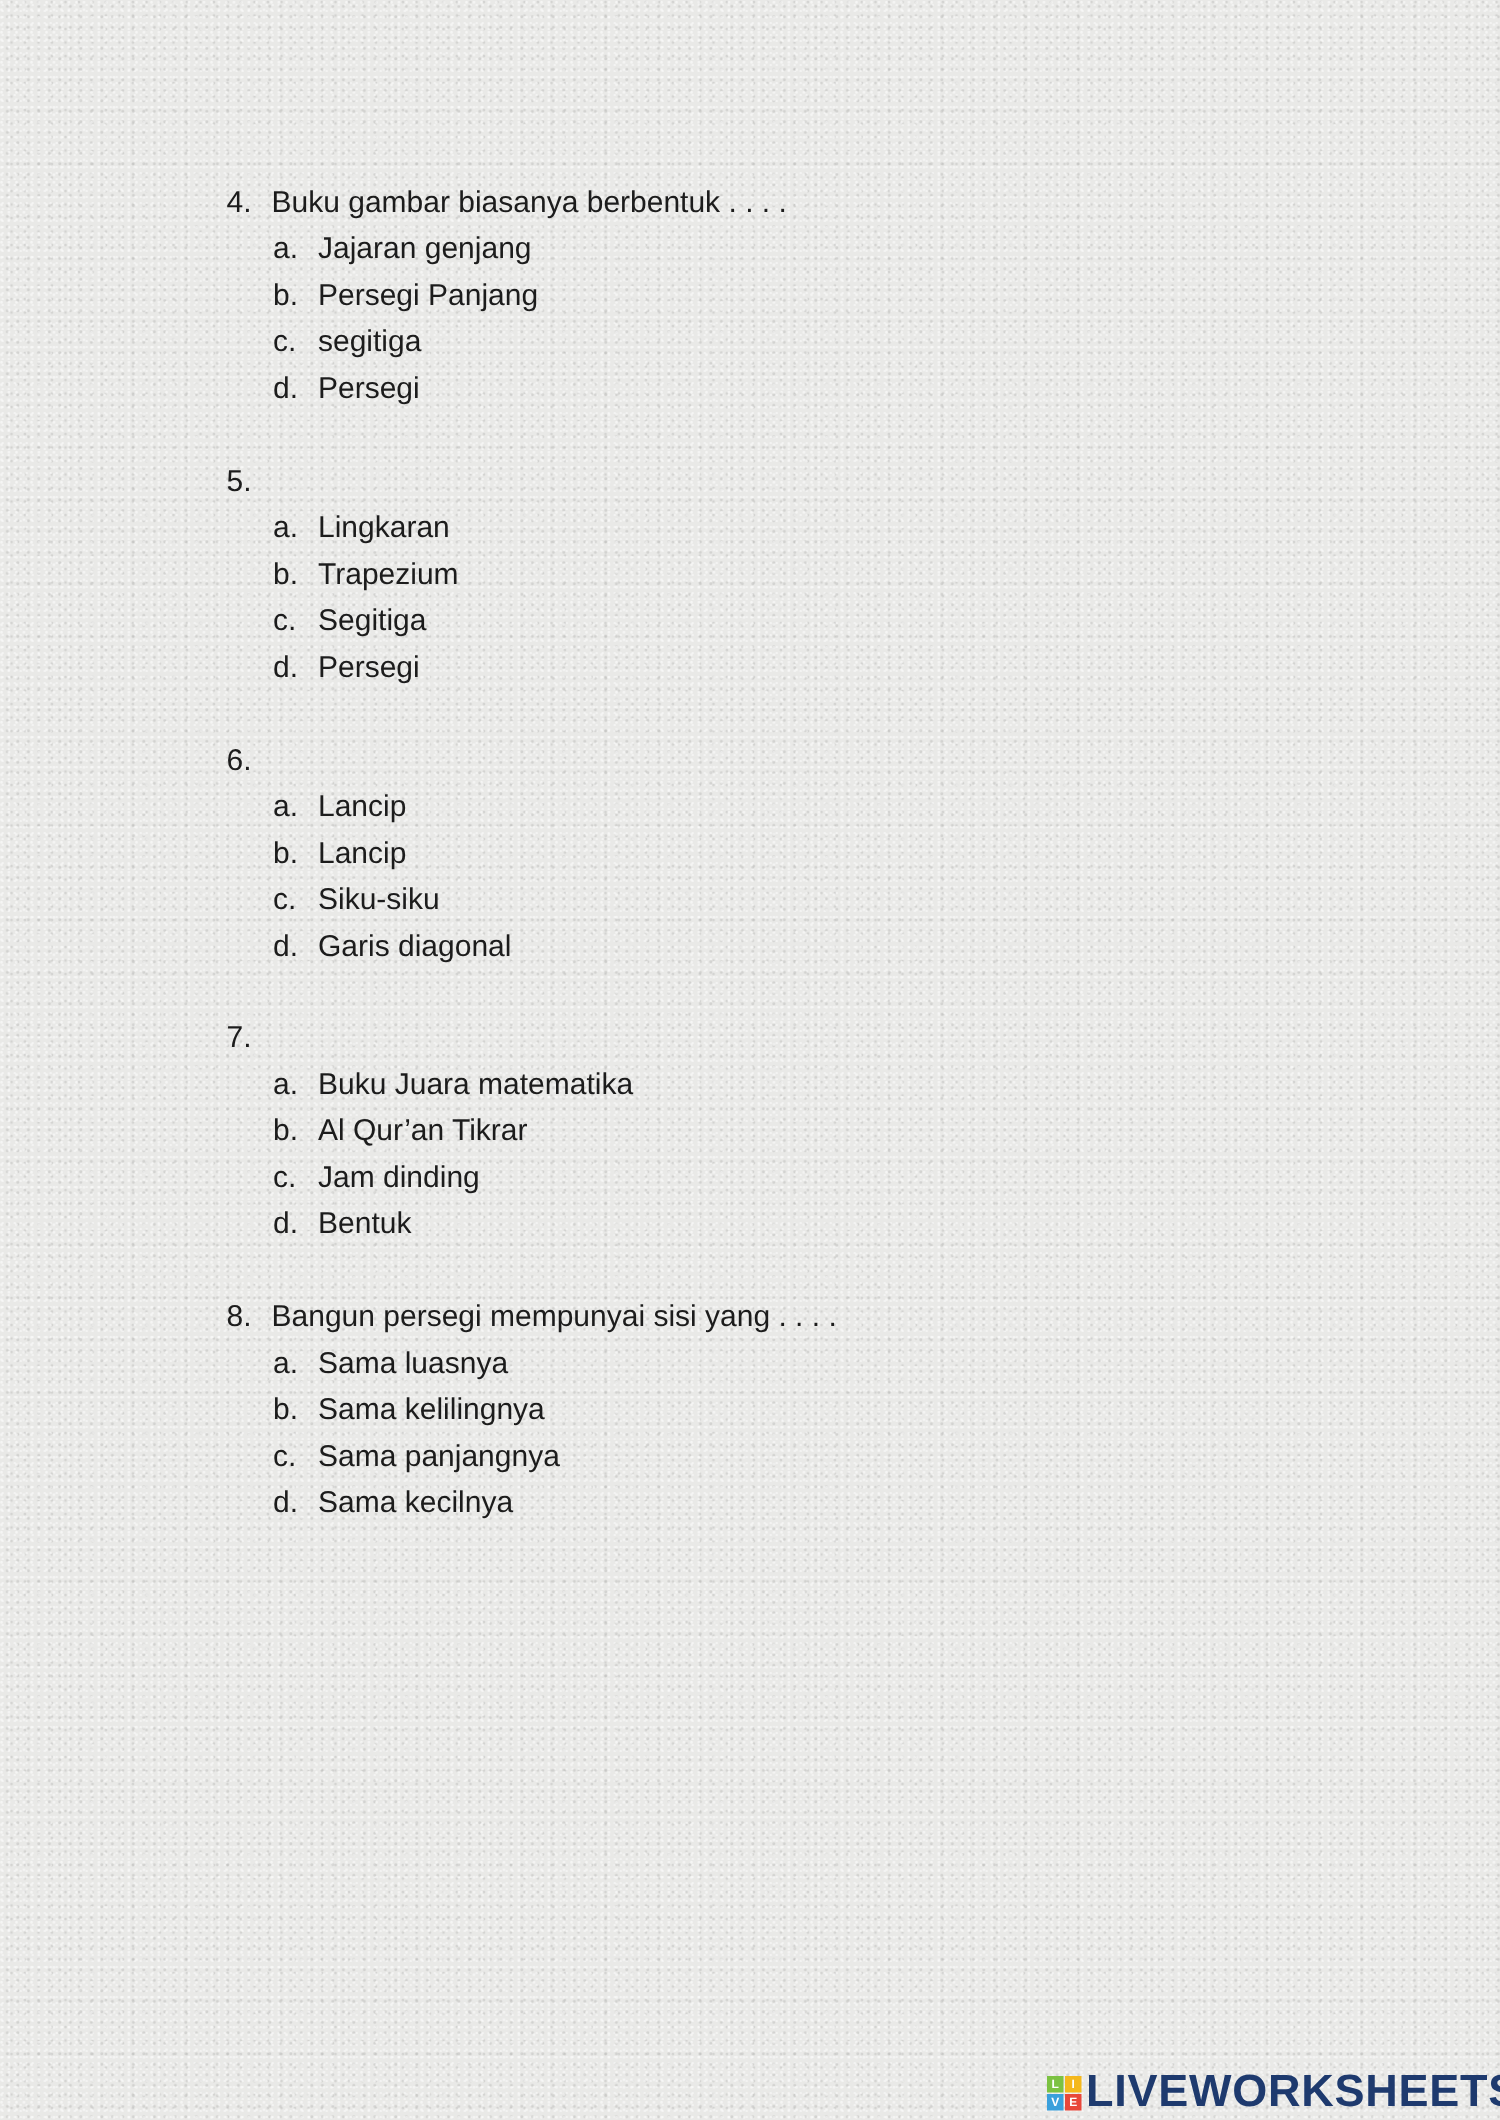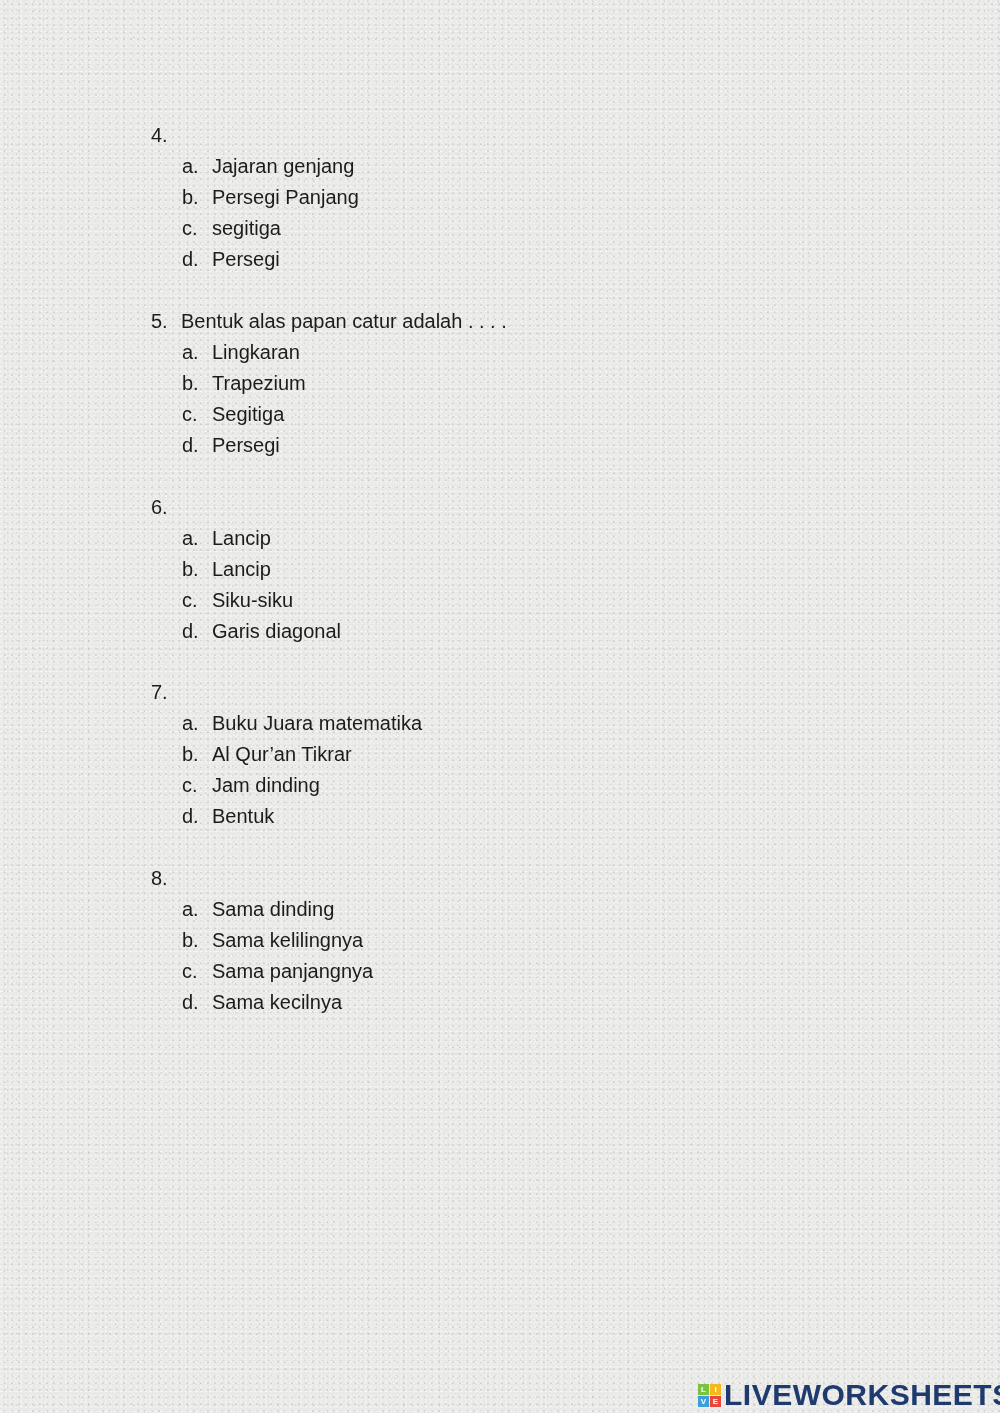--- a/index.html
+++ b/index.html
@@ -29,20 +29,21 @@
     .logo-text { font-family: "Liberation Sans", sans-serif; font-weight: bold; font-size: 30px; color: #1e3a6e; letter-spacing: 0.5px; }
   </style>
 </head>
 <body>
 
 <div class="sheet">
 
   <div class="question" style="top:120px;">
     <div class="q-line">
       <span class="q-num">4.</span>
+      <span>Buku gambar biasanya berbentuk . . . .</span>
     </div>
     <div class="opt">
         <span class="opt-letter">a.</span>
         <span>Jajaran genjang</span>
       </div>
     <div class="opt">
         <span class="opt-letter">b.</span>
         <span>Persegi Panjang</span>
       </div>
     <div class="opt">
@@ -51,21 +52,20 @@
       </div>
     <div class="opt">
         <span class="opt-letter">d.</span>
         <span>Persegi</span>
       </div>
   </div>
 
   <div class="question" style="top:306px;">
     <div class="q-line">
       <span class="q-num">5.</span>
-      <span>Bentuk alas papan catur adalah . . . .</span>
     </div>
     <div class="opt">
         <span class="opt-letter">a.</span>
         <span>Lingkaran</span>
       </div>
     <div class="opt">
         <span class="opt-letter">b.</span>
         <span>Trapezium</span>
       </div>
     <div class="opt">
@@ -118,24 +118,25 @@
       </div>
     <div class="opt">
         <span class="opt-letter">d.</span>
         <span>Bentuk</span>
       </div>
   </div>
 
   <div class="question" style="top:863px;">
     <div class="q-line">
       <span class="q-num">8.</span>
+      <span>Bangun persegi mempunyai sisi yang . . . .</span>
     </div>
     <div class="opt">
         <span class="opt-letter">a.</span>
-        <span>Sama dinding</span>
+        <span>Sama luasnya</span>
       </div>
     <div class="opt">
         <span class="opt-letter">b.</span>
         <span>Sama kelilingnya</span>
       </div>
     <div class="opt">
         <span class="opt-letter">c.</span>
         <span>Sama panjangnya</span>
       </div>
     <div class="opt">

